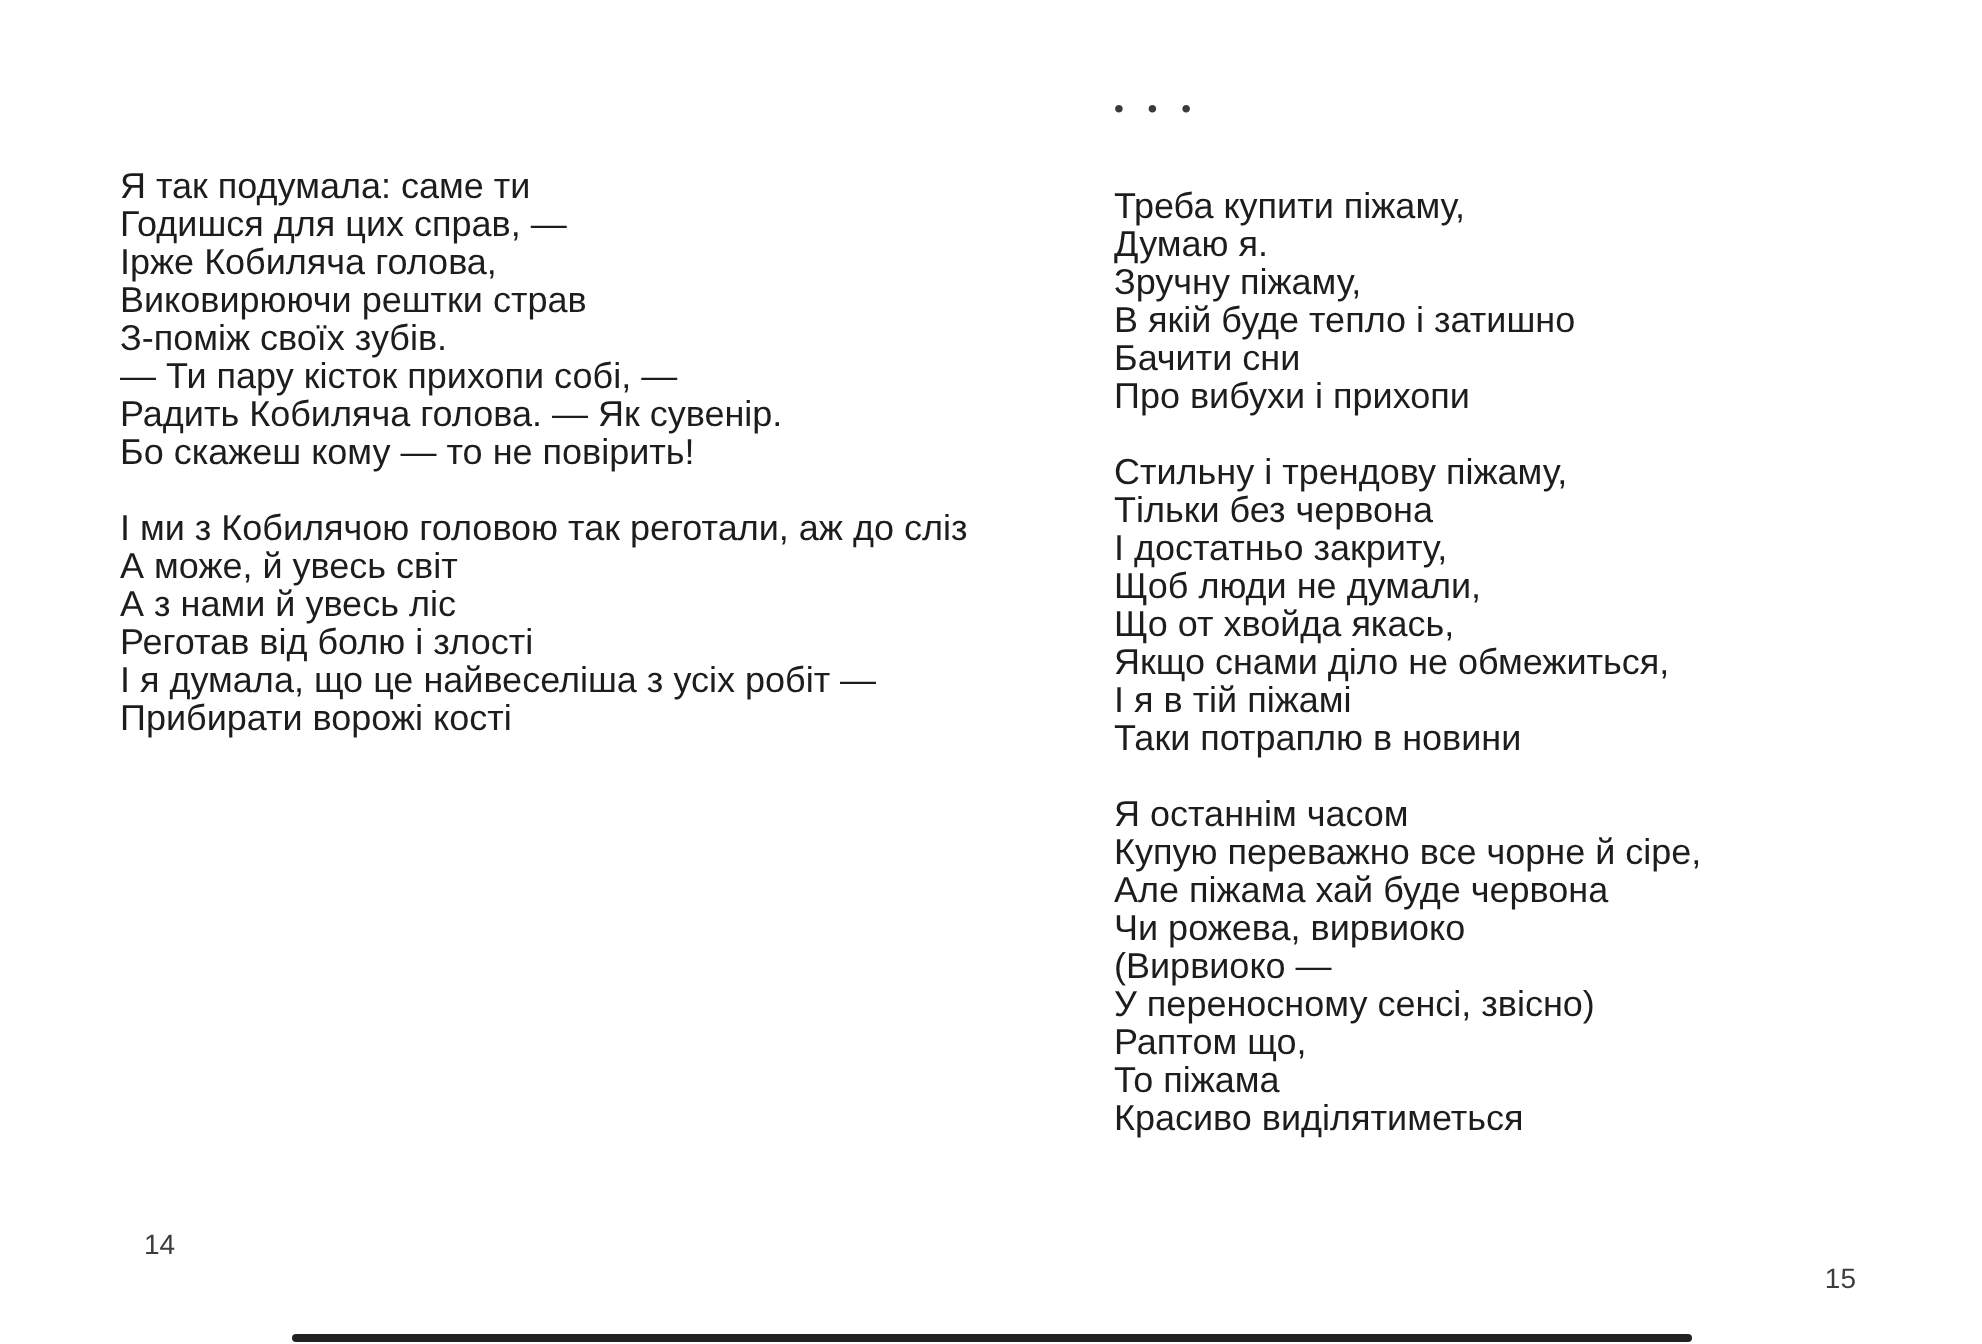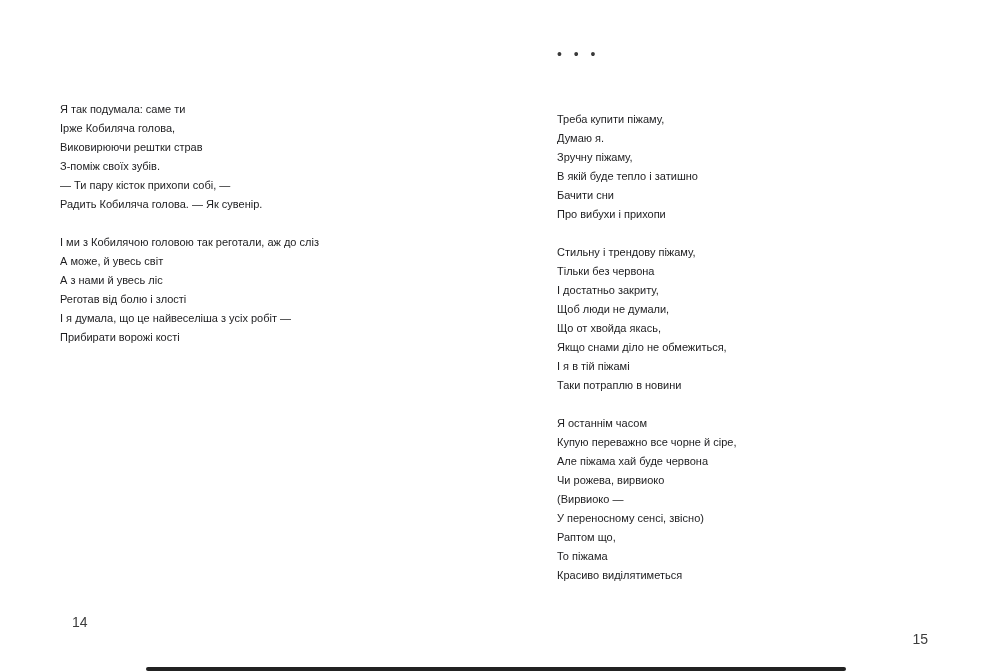--- a/index.html
+++ b/index.html
@@ -28,22 +28,22 @@
     position: absolute;
     left: 62px;
     top: 46px;
     font-size: 14px;
     letter-spacing: 4px;
     color: #3a3a3a;
   }
 
   .poem {
     position: absolute;
-    top: 100px;
-    font-size: 11px;
+    top: 84px;
+    font-size: 18px;
     line-height: 19px;
   }
   .page-left  .poem { left: 60px; }
   .page-right .poem { left: 62px; margin-top: 10px; }
 
   .stanza { margin: 0 0 19px 0; }
   .line { white-space: pre; }
 
   .page-number {
     position: absolute;
@@ -67,25 +67,27 @@
 </style>
 </head>
 <body>
 
 <div class="reader">
 
   <section class="page page-left">
     <div class="poem">
         <div class="stanza">
           <div class="line">Я так подумала: саме ти</div>
+          <div class="line">Годишся для цих справ, —</div>
           <div class="line">Ірже Кобиляча голова,</div>
           <div class="line">Виковирюючи рештки страв</div>
           <div class="line">З-поміж своїх зубів.</div>
           <div class="line">— Ти пару кісток прихопи собі, —</div>
           <div class="line">Радить Кобиляча голова. — Як сувенір.</div>
+          <div class="line">Бо скажеш кому — то не повірить!</div>
         </div>
         <div class="stanza">
           <div class="line">І ми з Кобилячою головою так реготали, аж до сліз</div>
           <div class="line">А може, й увесь світ</div>
           <div class="line">А з нами й увесь ліс</div>
           <div class="line">Реготав від болю і злості</div>
           <div class="line">І я думала, що це найвеселіша з усіх робіт —</div>
           <div class="line">Прибирати ворожі кості</div>
         </div>
       </div>

